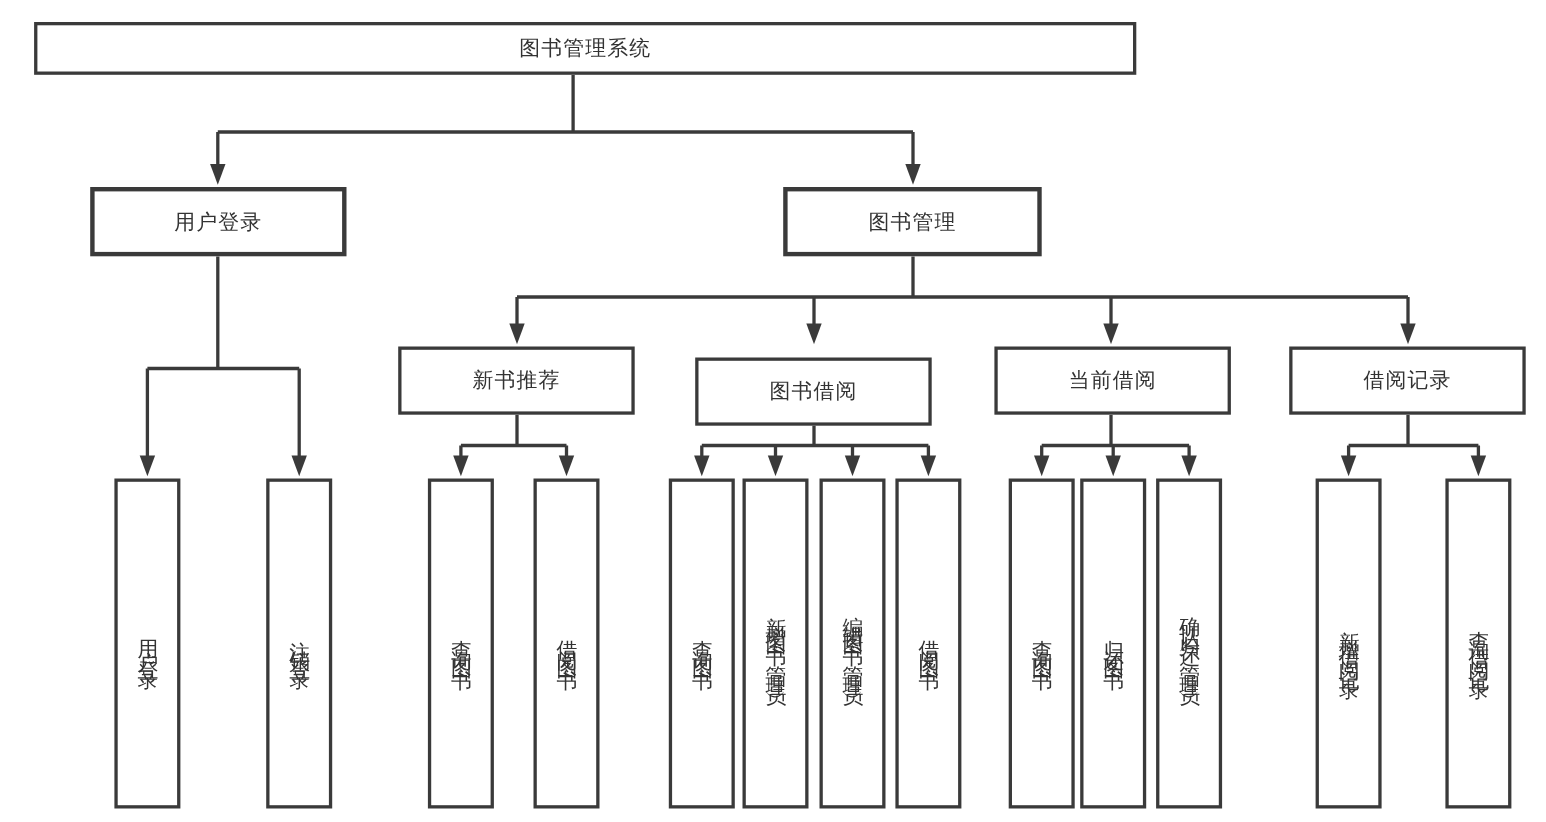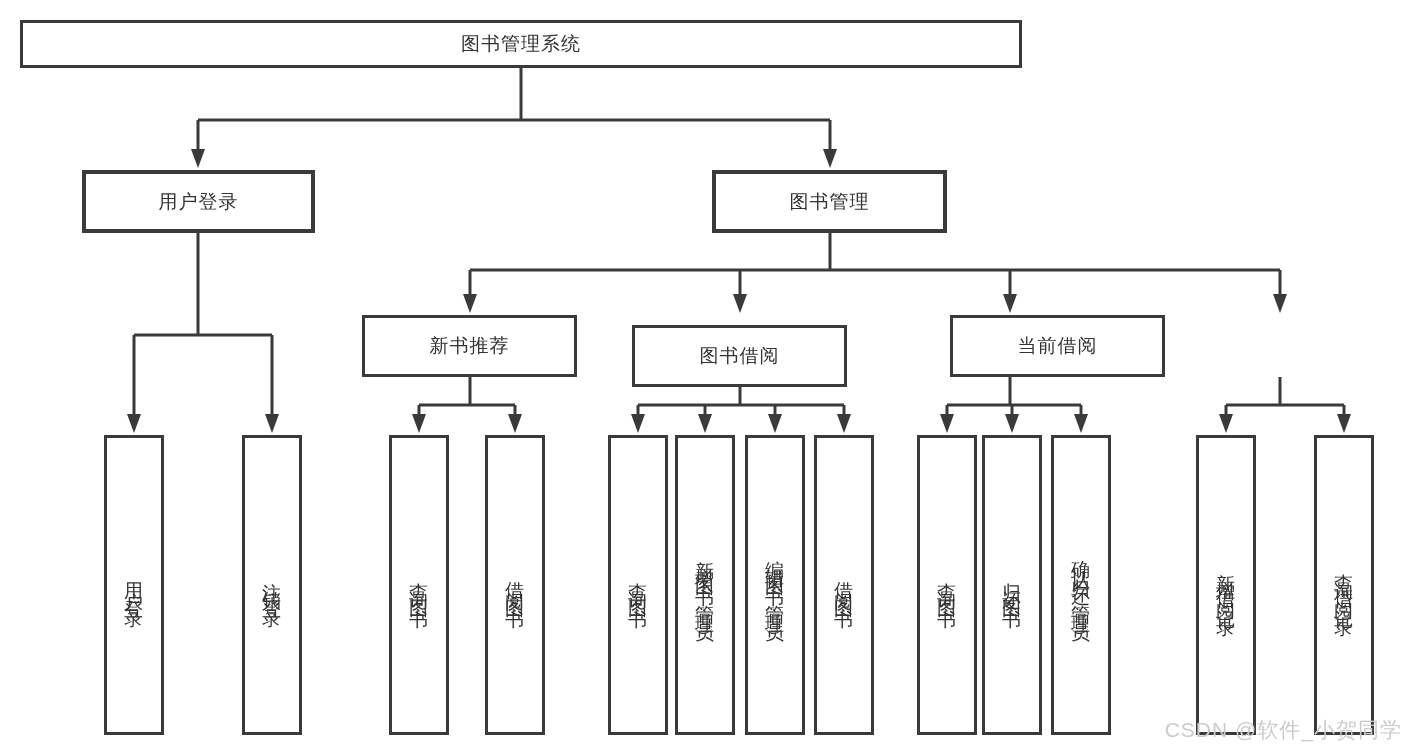--- a/index.html
+++ b/index.html
@@ -106,28 +106,29 @@
       <line x1="1081" y1="405" x2="1081" y2="418"></line>
       <polygon points="1074,414 1088,414 1081,433"></polygon>
       <line x1="1280" y1="377" x2="1280" y2="405"></line>
       <line x1="1226" y1="405" x2="1344" y2="405"></line>
       <line x1="1226" y1="405" x2="1226" y2="418"></line>
       <polygon points="1219,414 1233,414 1226,433"></polygon>
       <line x1="1344" y1="405" x2="1344" y2="418"></line>
       <polygon points="1337,414 1351,414 1344,433"></polygon>
     </svg>
 
-  <div class="node" style="left:20px;top:20px;width:1002px;height:48px;">图书管理系统</div>
+  <div class="node" style="left:31px;top:20px;width:1002px;height:48px;">图书管理系统</div>
 
   <div class="node lvl2" style="left:82px;top:170px;width:233px;height:63px;">用户登录</div>
   <div class="node lvl2" style="left:712px;top:170px;width:235px;height:63px;text-align:right;">图书管理</div>
 
   <div class="node" style="left:362px;top:315px;width:215px;height:62px;text-align:right;">新书推荐</div>
   <div class="node" style="left:632px;top:325px;width:215px;height:62px;">图书借阅</div>
-  <div class="node" style="left:950px;top:315px;width:215px;height:62px;">当前借阅</div>
+  <div class="node" style="left:904px;top:315px;width:215px;height:62px;">当前借阅</div>
+  <div class="node" style="left:1172px;top:315px;width:215px;height:62px;">借阅记录</div>
 
   <div class="leaf" style="left:104px;">
     <span>用户登录</span>
     </div>
   <div class="leaf" style="left:242px;">
     <span>注销登录</span>
     </div>
 
   <div class="leaf" style="left:389px;">
     <span>查询图书</span>
@@ -159,14 +160,13 @@
     <span>确认归还（管理员）</span>
     </div>
 
   <div class="leaf" style="left:1196px;">
     <span>新增借阅记录</span>
     </div>
   <div class="leaf" style="left:1314px;">
     <span>查询借阅记录</span>
     </div>
 
-  <div class="watermark">CSDN @软件_小贺同学</div>
 </div>
 
 </body></html>

